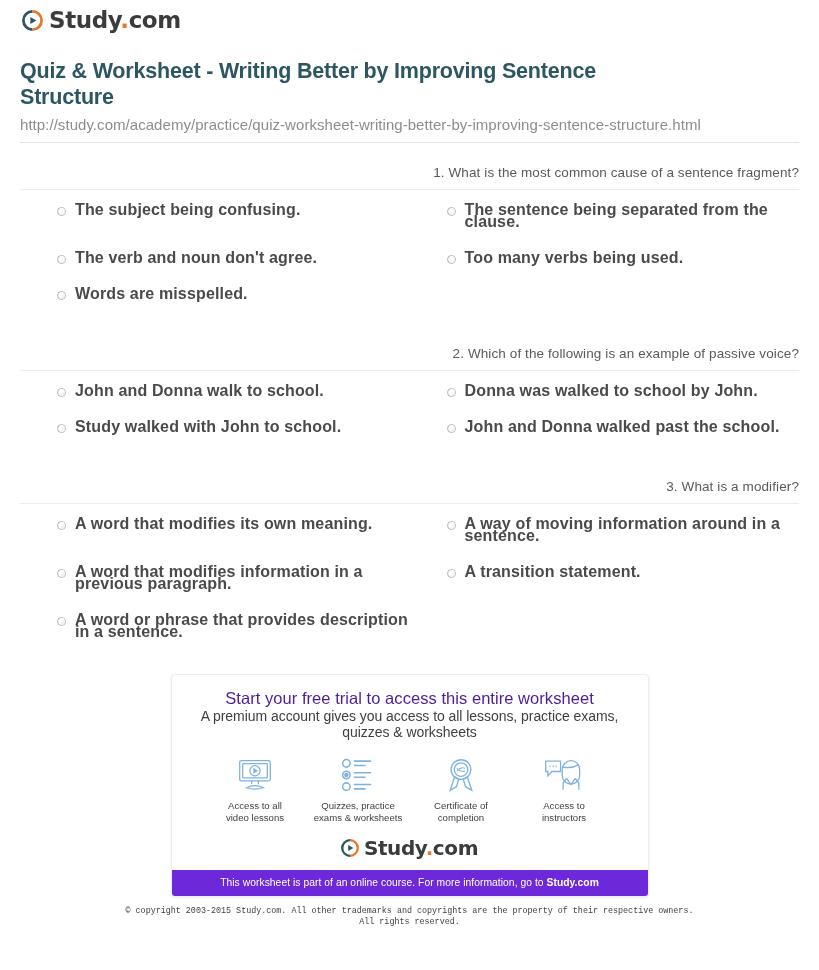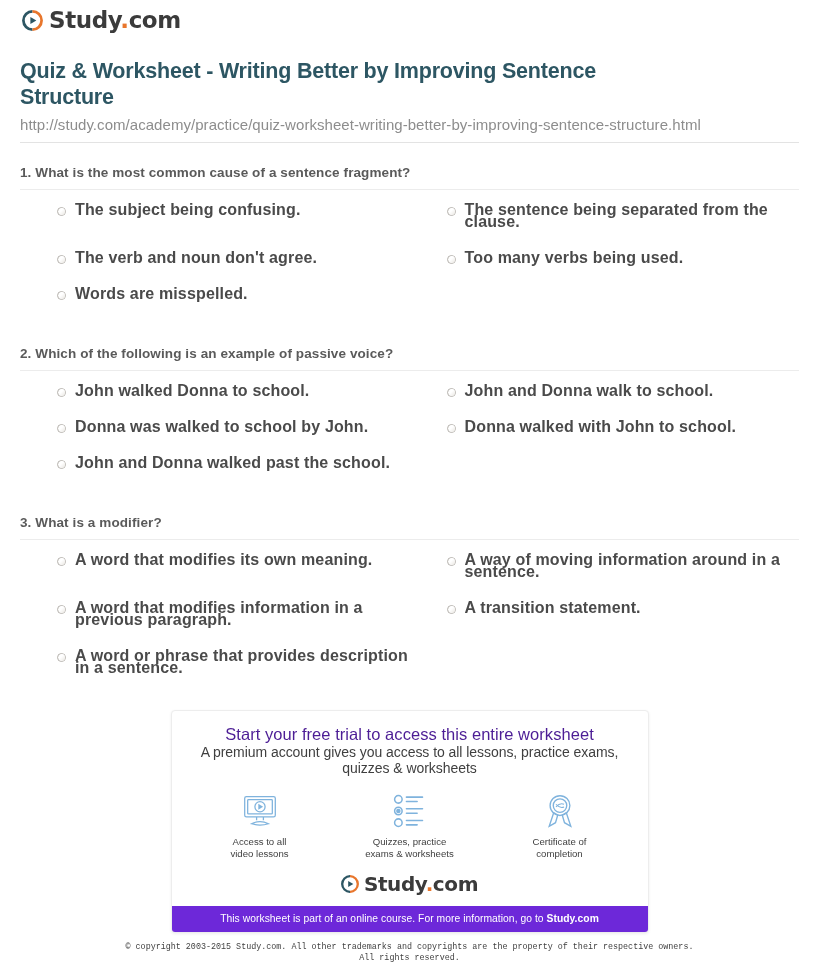--- a/index.html
+++ b/index.html
@@ -87,21 +87,22 @@
   }
   .question-block {
     padding-top: 22px;
   }
   .question-text {
     font-size: 13.5px;
     color: #5a5a5a;
     font-family: "Liberation Sans", sans-serif;
     letter-spacing: 0.1px;
     padding-bottom: 9px;
-    font-weight: bold;
+    font-weight: normal;
+    text-align: right;
   }
   .question-rule {
     border-bottom: 1px solid #ececec;
   }
   .options {
     display: flex;
     flex-wrap: wrap;
     padding-top: 14px;
   }
   .option {
@@ -281,33 +282,29 @@
         </label>
       </div>
     </div>
 
     <div class="question-block">
       <div class="question-text">2. Which of the following is an example of passive voice?</div>
       <div class="question-rule"></div>
       <div class="options">
         <label class="option">
           <span class="radio"></span>
-          <span class="option-label">John walked Donna to school.</span>
-        </label>
-        <label class="option">
-          <span class="radio"></span>
           <span class="option-label">John and Donna walk to school.</span>
         </label>
         <label class="option">
           <span class="radio"></span>
           <span class="option-label">Donna was walked to school by John.</span>
         </label>
         <label class="option">
           <span class="radio"></span>
-          <span class="option-label">Donna walked with John to school.</span>
+          <span class="option-label">Study walked with John to school.</span>
         </label>
         <label class="option">
           <span class="radio"></span>
           <span class="option-label">John and Donna walked past the school.</span>
         </label>
       </div>
     </div>
 
     <div class="question-block">
       <div class="question-text">3. What is a modifier?</div>
@@ -387,20 +384,37 @@
                   <circle cx="18" cy="14" r="7.5"></circle>
                   <path d="M13.5 15.5 q4.5 -5 9 -3 M13.5 12.5 q4.5 5 9 3" stroke-width="1.2"></path>
                   <path d="M11 22 L6 37 L13 33 L15.5 24.5 Z"></path>
                   <path d="M25 22 L30 37 L23 33 L20.5 24.5 Z"></path>
                 </g>
               </svg>
             </div>
             <div class="feature-label"><span>Certificate of</span><br><span>completion</span></div>
           </div>
 
+          <div class="feature">
+            <div class="feature-icon">
+              <svg width="40" height="34" viewBox="0 0 46 38" aria-hidden="true">
+                <g fill="none" stroke="#7fb3dd" stroke-width="1.5">
+                  <path d="M2 3 H19 V15 H9 L4.5 20 V15 H2 Z"></path>
+                  <circle cx="7" cy="9" r="0.9" fill="#7fb3dd" stroke="none"></circle>
+                  <circle cx="10.5" cy="9" r="0.9" fill="#7fb3dd" stroke="none"></circle>
+                  <circle cx="14" cy="9" r="0.9" fill="#7fb3dd" stroke="none"></circle>
+                  <path d="M31 2.5 a10 10 0 0 0 -10 10 v7 a10 10 0 0 0 20 0 v-7 a10 10 0 0 0 -10 -10 Z"></path>
+                  <path d="M22 10 q9 2 18 -3"></path>
+                  <path d="M26 23 L22 28 L22 36 M36 23 L40 28 L40 36"></path>
+                  <path d="M26 23 L31 30 L36 23"></path>
+                </g>
+              </svg>
+            </div>
+            <div class="feature-label"><span>Access to</span><br><span>instructors</span></div>
+          </div>
 
         </div>
 
         <div class="promo-logo">
           <span class="logo-mark">
             <svg viewBox="0 0 24 24" width="18" height="18" aria-hidden="true">
               <path d="M12 1.6 A10.4 10.4 0 0 0 1.6 12 A10.4 10.4 0 0 0 12 22.4" fill="none" stroke="#2d5663" stroke-width="3.1"></path>
               <path d="M12 1.6 A10.4 10.4 0 0 1 22.4 12 A10.4 10.4 0 0 1 12 22.4" fill="none" stroke="#e8762c" stroke-width="3.1"></path>
               <circle cx="12" cy="12" r="7" fill="#ffffff"></circle>
               <path d="M9.6 7.9 L16.4 12 L9.6 16.1 Z" fill="#2d5663"></path>

